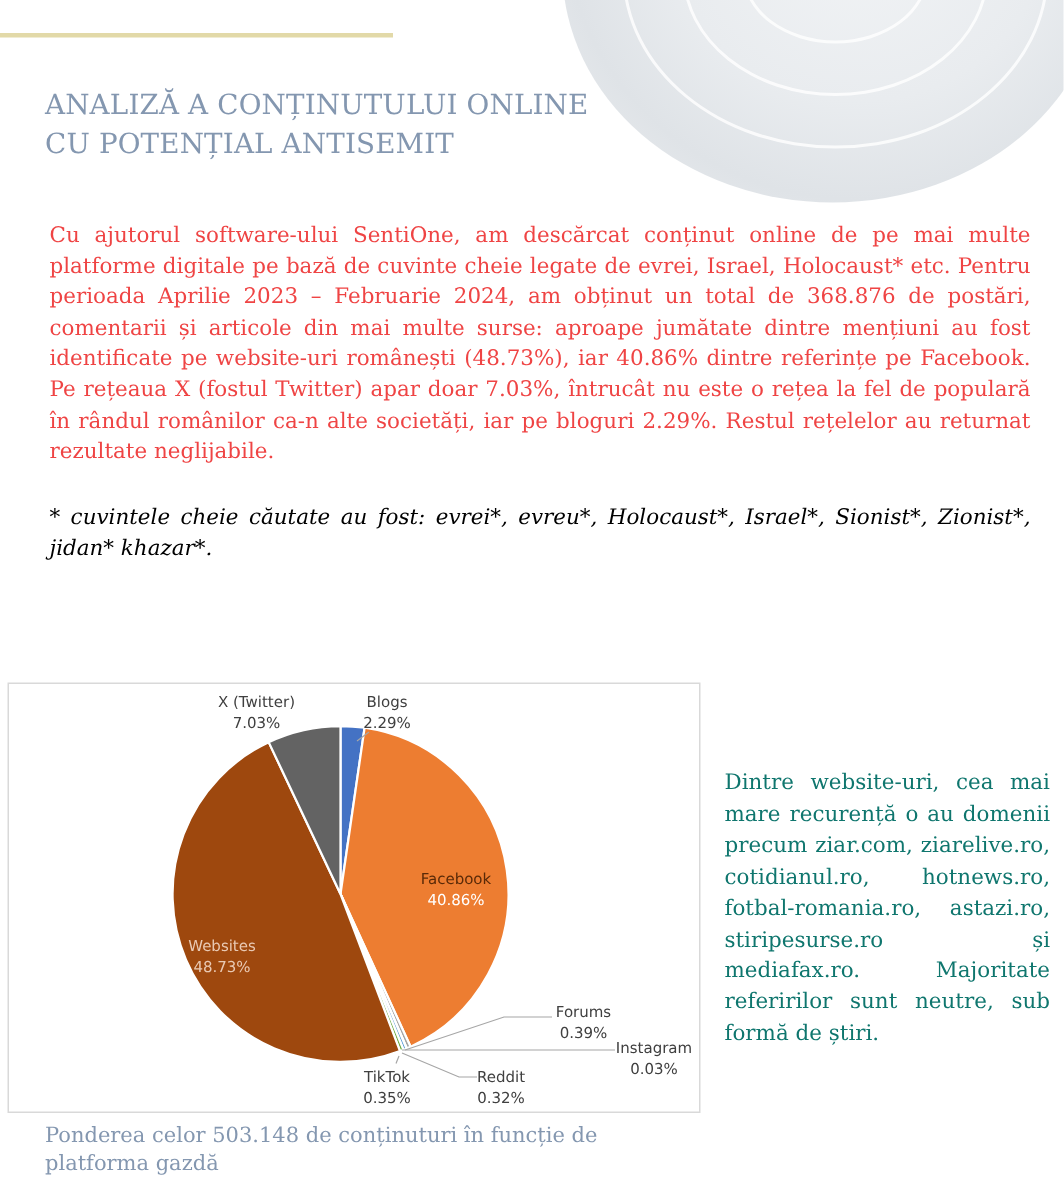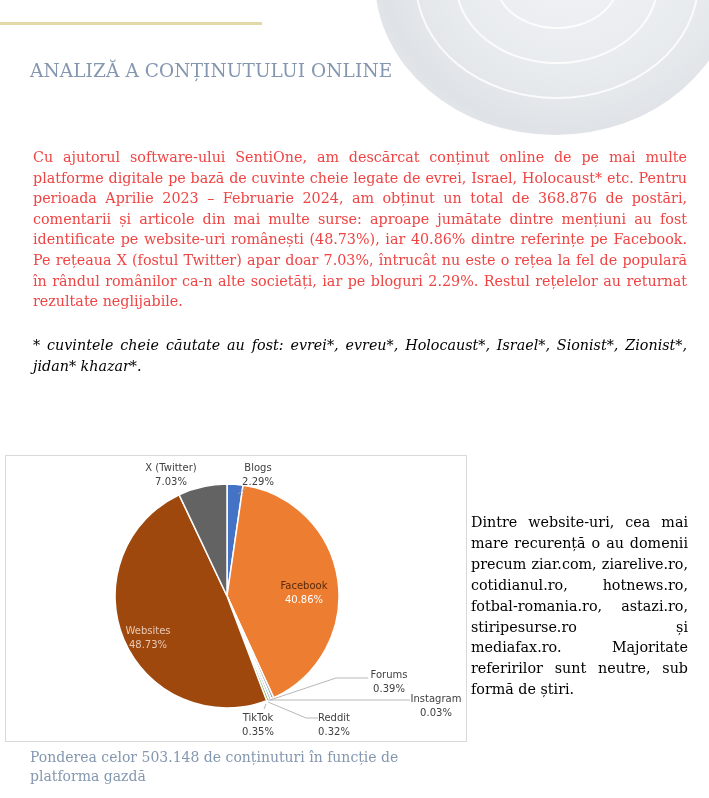--- a/index.html
+++ b/index.html
@@ -8,37 +8,38 @@
   .deco { position:absolute; left:375px; top:-175px; width:360px; height:310px; border-radius:50%;
           background: radial-gradient(ellipse at 55% 40%, #f2f4f6 0%, #e9ecef 45%, #dfe3e7 70%, #eef0f2 100%);
           overflow:hidden; }
   .deco .ring { position:absolute; border-radius:50%; border:2px solid rgba(255,255,255,0.8); }
   .title { position:absolute; left:30px; top:58px; color:#8497b0; font-family:"DejaVu Serif", serif; font-weight:normal; font-size:18.5px; line-height:26px; letter-spacing:0.1px; }
   .body-text { position:absolute; left:33px; top:147px; width:654px; font-family:"DejaVu Serif", serif; font-size:14.3px; line-height:20.6px; color:#ef4444; text-align:justify; }
   .note { position:absolute; left:33px; top:335px; width:654px; font-family:"DejaVu Serif", serif; font-style:italic; font-size:14.3px; line-height:20.6px; color:#000000; text-align:justify; }
   .chart-frame { position:absolute; left:5px; top:455px; width:460px; height:285px; border:1px solid #d9d9d9; background:#fff; }
   .chart-frame svg { position:absolute; left:0; top:0; }
   .caption { position:absolute; left:30px; top:748px; width:430px; font-family:"DejaVu Serif", serif; font-size:14px; line-height:19px; color:#8497b0; }
-  .side-text { position:absolute; left:471px; top:512px; width:217px; font-family:"DejaVu Serif", serif; font-size:14.3px; line-height:20.9px; color:#000000; text-align:justify; }
+  .side-text { position:absolute; left:483px; top:512px; width:217px; font-family:"DejaVu Serif", serif; font-size:14.3px; line-height:20.9px; color:#0f766e; text-align:justify; }
   .lbl { font-family:"DejaVu Sans", sans-serif; font-size:10px; fill:#404040; }
   .lbl-in { font-family:"DejaVu Sans", sans-serif; font-size:10px; }
 </style>
 </head>
 <body>
 
 <div class="top-rule"></div>
 
 <div class="deco">
   <div class="ring" style="left:40px;top:40px;width:280px;height:230px;"></div>
   <div class="ring" style="left:80px;top:75px;width:200px;height:160px;"></div>
   <div class="ring" style="left:120px;top:110px;width:120px;height:90px;"></div>
 </div>
 
 <div class="title">
   <div>ANALIZĂ A CONȚINUTULUI ONLINE</div>
+  <div>CU POTENȚIAL ANTISEMIT</div>
 </div>
 
 <div class="body-text">Cu ajutorul software-ului SentiOne, am descărcat conținut online de pe mai multe platforme digitale pe bază de cuvinte cheie legate de evrei, Israel, Holocaust* etc. Pentru perioada Aprilie 2023 – Februarie 2024, am obținut un total de 368.876 de postări, comentarii și articole din mai multe surse: aproape jumătate dintre mențiuni au fost identificate pe website-uri românești (48.73%), iar 40.86% dintre referințe pe Facebook. Pe rețeaua X (fostul Twitter) apar doar 7.03%, întrucât nu este o rețea la fel de populară în rândul românilor ca-n alte societăți, iar pe bloguri 2.29%. Restul rețelelor au returnat rezultate neglijabile.</div>
 
 <div class="note">* cuvintele cheie căutate au fost: evrei*, evreu*, Holocaust*, Israel*, Sionist*, Zionist*, jidan* khazar*.</div>
 
 <div class="chart-frame">
   <svg id="pie" width="460" height="285" viewBox="0 0 460 285">
       <path d="M221,140 L221.00,28.00 A112,112 0 0 1 237.06,29.16 Z" fill="#4472c4" stroke="#ffffff" stroke-width="1.5"></path>
       <path d="M221,140 L237.06,29.16 A112,112 0 0 1 267.73,241.79 Z" fill="#ed7d31" stroke="#ffffff" stroke-width="1.5"></path>

